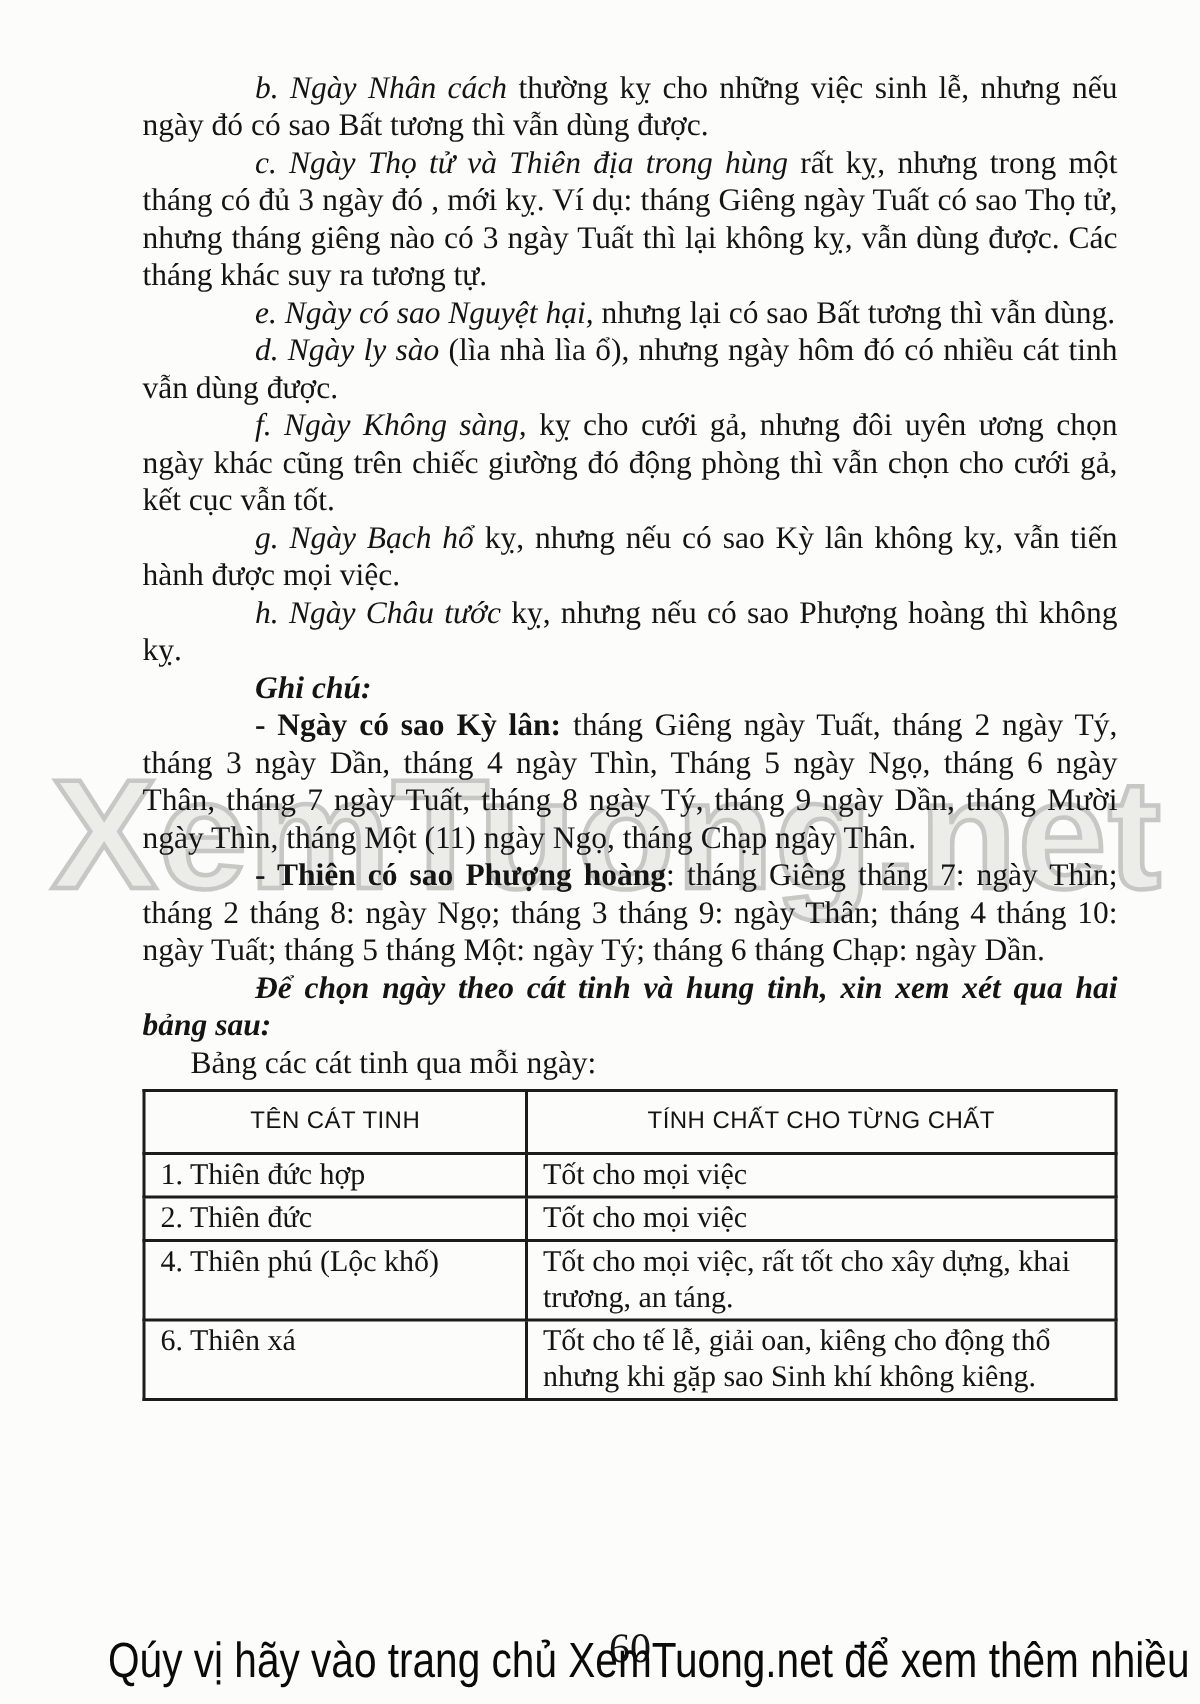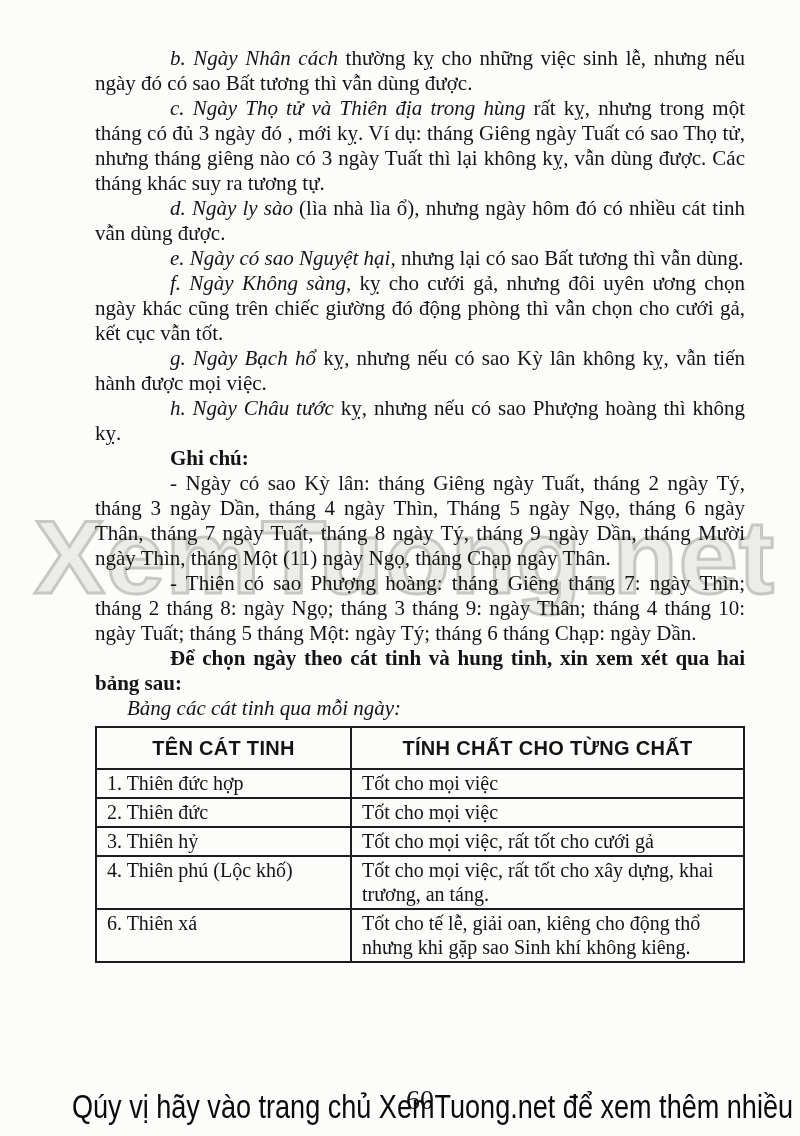--- a/index.html
+++ b/index.html
@@ -33,36 +33,36 @@
   .content{
     position:absolute;
     left:95px; top:46px; width:650px;
     font-size:21px;
     line-height:25px;
     text-align:justify;
     z-index:1;
   }
   p.para{margin:0; text-indent:75px;}
   .it{font-style:italic;}
-  .bi{font-weight:bold;}
-  .bd{font-weight:normal;}
-  .caption{margin:0; text-indent:32px; font-style:italic;}
+  .bi{font-style:italic; font-weight:bold;}
+  .bd{font-weight:bold;}
+  .caption{margin:0; text-indent:32px; }
   table.cat{
     border-collapse:collapse;
     width:650px;
     margin-top:5px;
     font-size:20px;
     line-height:24px;
     text-align:left;
     background:transparent;
   }
   table.cat th{
     font-family:"Liberation Sans", sans-serif;
-    font-size:20px;
-    font-weight:bold;
+    font-size:16px;
+    font-weight:normal;
     text-align:center;
     padding:8px 4px;
     letter-spacing:.3px;
   }
   table.cat th, table.cat td{
     border:2px solid #1c1c1c;
   }
   table.cat td{
     padding:1px 8px 2px 10px;
     vertical-align:top;
@@ -96,23 +96,23 @@
 <div class="page">
 
   <div class="watermark">XemTuong.net</div>
 
   <div class="content">
 
     <p class="para"><span class="it">b. Ngày Nhân cách</span><span> thường kỵ cho những việc sinh lễ, nhưng nếu ngày đó có sao Bất tương thì vẫn dùng được.</span></p>
 
     <p class="para"><span class="it">c. Ngày Thọ tử và Thiên địa trong hùng</span><span> rất kỵ, nhưng trong một tháng có đủ 3 ngày đó , mới kỵ. Ví dụ: tháng Giêng ngày Tuất có sao Thọ tử, nhưng tháng giêng nào có 3 ngày Tuất thì lại không kỵ, vẫn dùng được. Các tháng khác suy ra tương tự.</span></p>
 
+    <p class="para"><span class="it">e. Ngày có sao Nguyệt hại,</span><span> nhưng lại có sao Bất tương thì vẫn dùng.</span></p>
+
     <p class="para"><span class="it">d. Ngày ly sào</span><span> (lìa nhà lìa ổ), nhưng ngày hôm đó có nhiều cát tinh vẫn dùng được.</span></p>
-
-    <p class="para"><span class="it">e. Ngày có sao Nguyệt hại,</span><span> nhưng lại có sao Bất tương thì vẫn dùng.</span></p>
 
     <p class="para"><span class="it">f. Ngày Không sàng,</span><span> kỵ cho cưới gả, nhưng đôi uyên ương chọn ngày khác cũng trên chiếc giường đó động phòng thì vẫn chọn cho cưới gả, kết cục vẫn tốt.</span></p>
 
     <p class="para"><span class="it">g. Ngày Bạch hổ</span><span> kỵ, nhưng nếu có sao Kỳ lân không kỵ, vẫn tiến hành được mọi việc.</span></p>
 
     <p class="para"><span class="it">h. Ngày Châu tước</span><span> kỵ, nhưng nếu có sao Phượng hoàng thì không kỵ.</span></p>
 
     <p class="para"><span class="bi">Ghi chú:</span></p>
 
     <p class="para"><span class="bd">- Ngày có sao Kỳ lân:</span><span> tháng Giêng ngày Tuất, tháng 2 ngày Tý, tháng 3 ngày Dần, tháng 4 ngày Thìn, Tháng 5 ngày Ngọ, tháng 6 ngày Thân, tháng 7 ngày Tuất, tháng 8 ngày Tý, tháng 9 ngày Dần, tháng Mười ngày Thìn, tháng Một (11) ngày Ngọ, tháng Chạp ngày Thân.</span></p>
@@ -133,24 +133,20 @@
       <tbody>
         <tr>
           <td class="c1">1. Thiên đức hợp</td>
           <td>Tốt cho mọi việc</td>
         </tr>
         <tr>
           <td class="c1">2. Thiên đức</td>
           <td>Tốt cho mọi việc</td>
         </tr>
         <tr>
-          <td class="c1">3. Thiên hỷ</td>
-          <td>Tốt cho mọi việc, rất tốt cho cưới gả</td>
-        </tr>
-        <tr>
           <td class="c1">4. Thiên phú (Lộc khố)</td>
           <td>Tốt cho mọi việc, rất tốt cho xây dựng, khai trương, an táng.</td>
         </tr>
         <tr>
           <td class="c1">6. Thiên xá</td>
           <td>Tốt cho tế lễ, giải oan, kiêng cho động thổ nhưng khi gặp sao Sinh khí không kiêng.</td>
         </tr>
       </tbody>
     </table>
 

